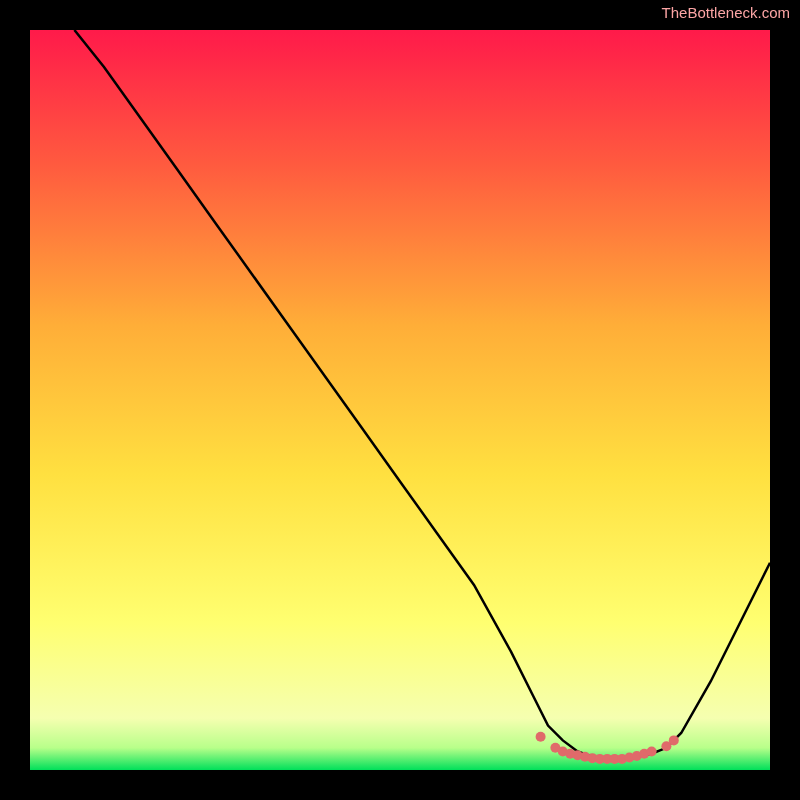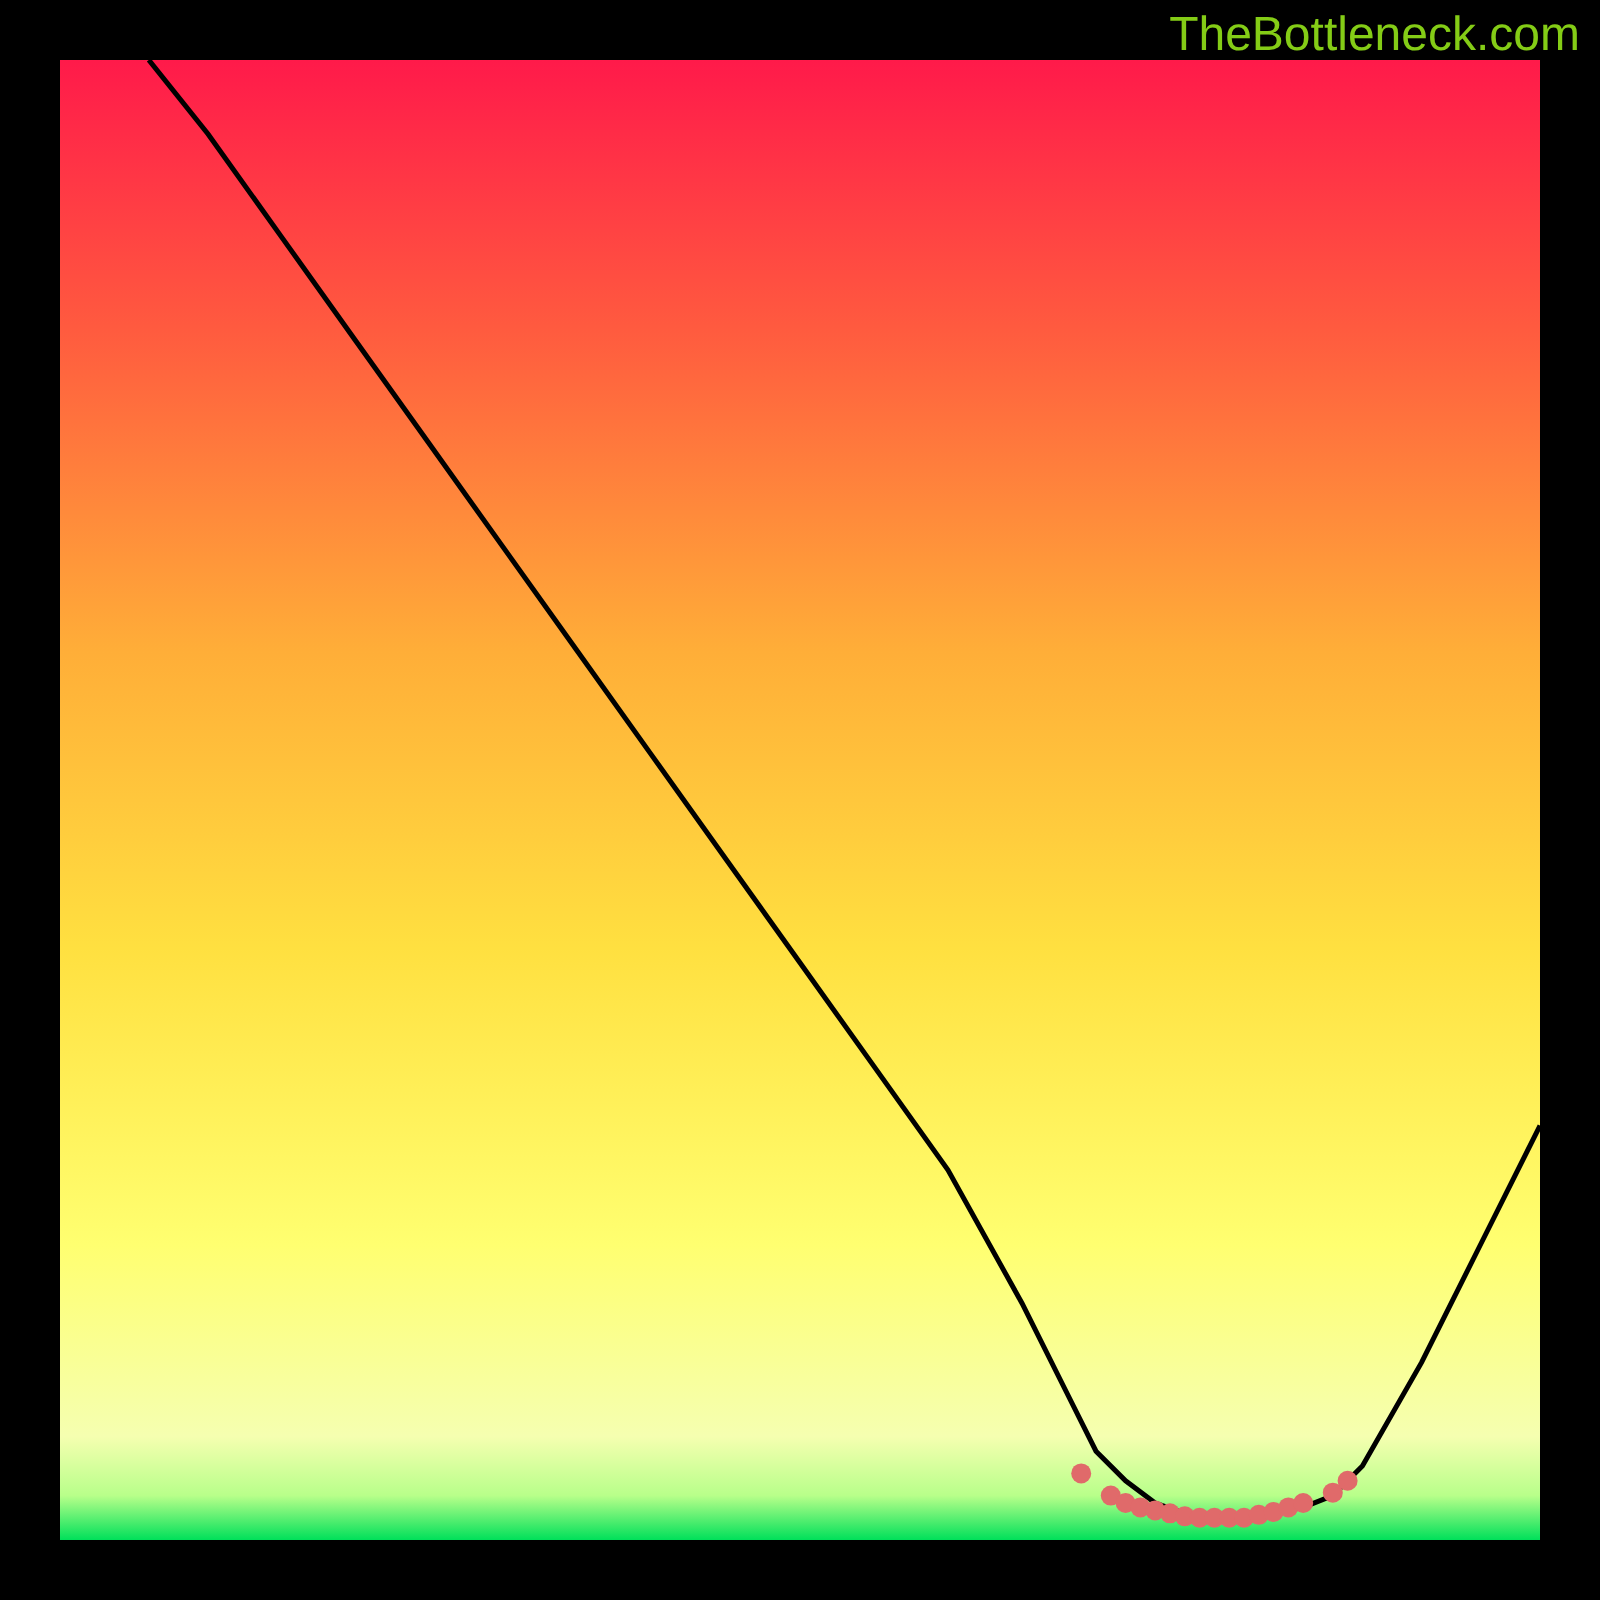--- a/index.html
+++ b/index.html
@@ -7,22 +7,22 @@
     width: 800px;
     height: 800px;
     background: #000;
     position: relative;
     font-family: Arial, sans-serif;
   }
   .watermark {
     position: absolute;
     top: 4px;
     right: 10px;
-    color: #84cc16;
-    font-size: 24px;
+    color: #fca5a5;
+    font-size: 15px;
     font-weight: normal;
     z-index: 10;
   }
   .plot-area {
     position: absolute;
     left: 30px;
     top: 30px;
     width: 740px;
     height: 740px;
     overflow: hidden;

